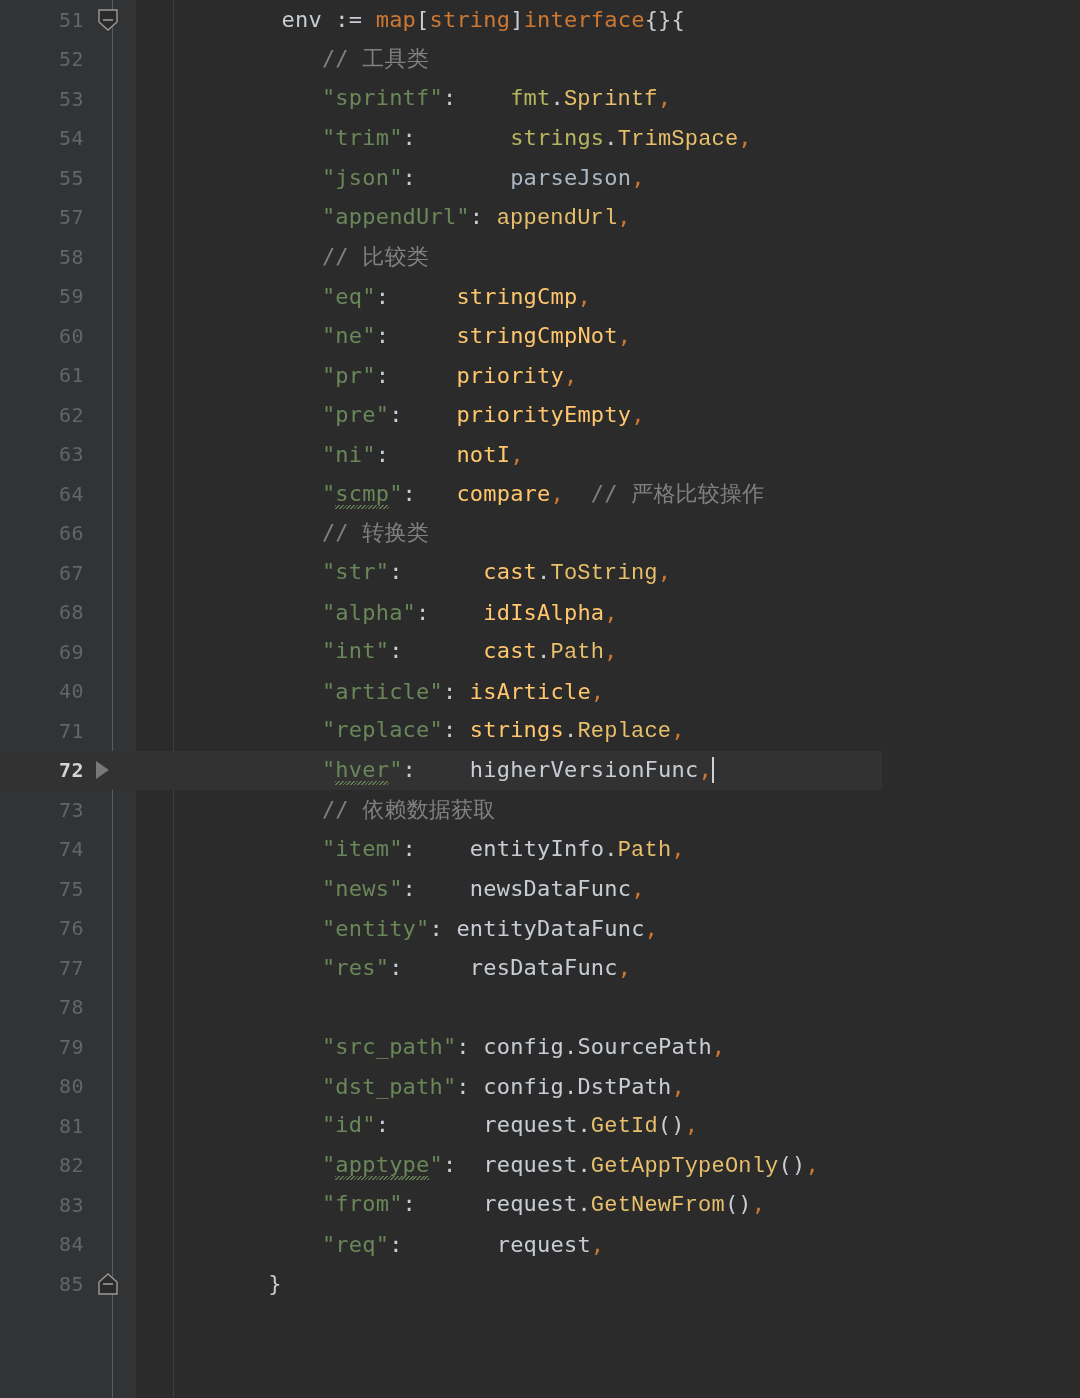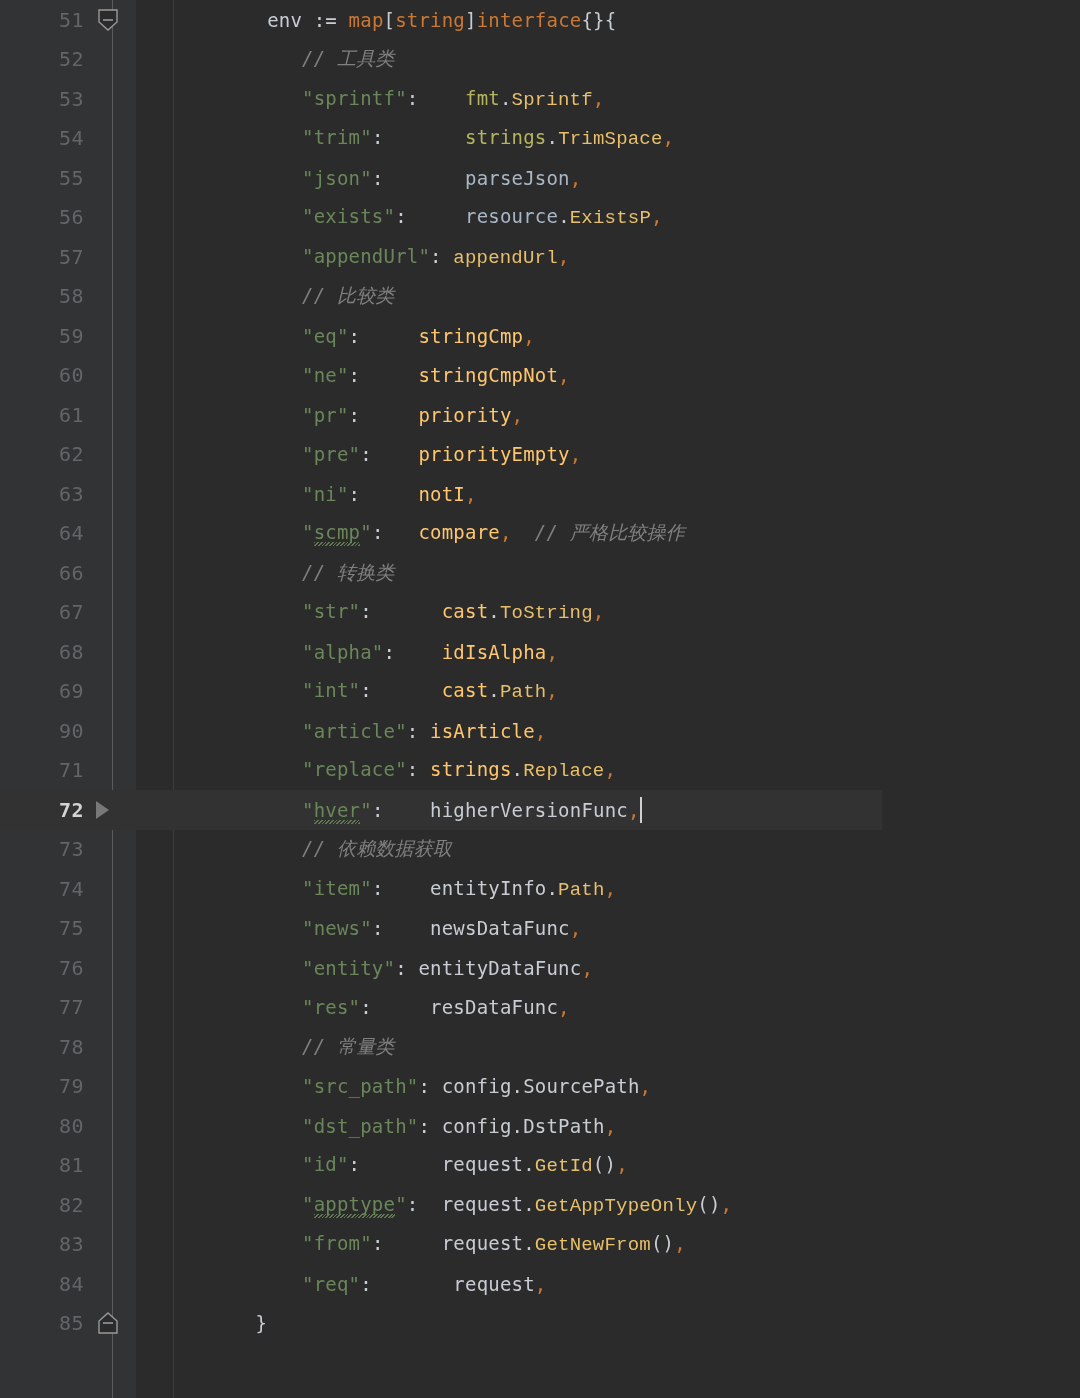--- a/index.html
+++ b/index.html
@@ -73,32 +73,32 @@
     letter-spacing: 0.5px;
     flex: 0 0 auto;
   }
   .foldcol {
     width: 90px;
     flex: 0 0 auto;
     position: relative;
     height: 39.5px;
   }
   .code {
-    font-size: 19px;
+    font-size: 22px;
     letter-spacing: 0.2px;
     color: #a9b7c6;
     flex: 1 1 auto;
     position: relative;
   }
 
   
   .t-kw       { color: #cc7832; }              
   .t-plain    { color: #a9b7c6; }              
   .t-str      { color: #6a8759; }              
-  .t-cm       { color: #808080; font-style: italic; }              
+  .t-cm       { color: #808080; }              
   .t-pkg      { color: #b5b55f; }              
   .t-pkg2     { color: #a9b7c6; }              
   .t-fn       { color: #e8bf6a; font-family: Liberation Mono, monospace; }              
   .t-fn2      { color: #ffc66d; }              
   .t-punc     { color: #cc7832; }              
   .t-white    { color: #c8cdd4; }
 
   
   .squiggle {
     position: relative;
@@ -158,42 +158,41 @@
 
   <div class="rows" id="rows">
       <div class="row"><div class="ln">51</div><div class="foldcol"><div class="fold-marker"><svg width="22" height="24" viewBox="0 0 22 24">
               <polygon points="2,2 20,2 20,14 11,22 2,14" fill="#2b2b2b" stroke="#9a9a9a" stroke-width="1.4"></polygon>
               <line x1="6" y1="12" x2="16" y2="12" stroke="#9a9a9a" stroke-width="1.6"></line>
             </svg></div></div><div class="code"><span class="t-plain">        </span><span class="t-white">env</span><span class="t-plain"> </span><span class="t-white">:=</span><span class="t-plain"> </span><span class="t-kw">map</span><span class="t-white">[</span><span class="t-kw">string</span><span class="t-white">]</span><span class="t-kw">interface</span><span class="t-white">{}{</span></div></div>
       <div class="row"><div class="ln">52</div><div class="foldcol"></div><div class="code"><span class="t-cm">           // 工具类</span></div></div>
       <div class="row"><div class="ln">53</div><div class="foldcol"></div><div class="code"><span class="t-plain">           </span><span class="t-str">"sprintf"</span><span class="t-white">:</span><span class="t-plain">    </span><span class="t-pkg">fmt</span><span class="t-white">.</span><span class="t-fn">Sprintf</span><span class="t-punc">,</span></div></div>
       <div class="row"><div class="ln">54</div><div class="foldcol"></div><div class="code"><span class="t-plain">           </span><span class="t-str">"trim"</span><span class="t-white">:</span><span class="t-plain">       </span><span class="t-pkg">strings</span><span class="t-white">.</span><span class="t-fn">TrimSpace</span><span class="t-punc">,</span></div></div>
       <div class="row"><div class="ln">55</div><div class="foldcol"></div><div class="code"><span class="t-plain">           </span><span class="t-str">"json"</span><span class="t-white">:</span><span class="t-plain">       </span><span class="t-pkg2">parseJson</span><span class="t-punc">,</span></div></div>
-      <div class="row"><div class="ln">56</div><div class="foldcol"></div><div class="code"><span class="t-plain">           </span><span class="t-str">"exists"</span><span class="t-white">:</span><span class="t-plain">     </span><span class="t-pkg2">resource</span><span class="t-white">.</span><span class="t-fn">ExistsP</span><span class="t-punc">,</span></div></div>
       <div class="row"><div class="ln">57</div><div class="foldcol"></div><div class="code"><span class="t-plain">           </span><span class="t-str">"appendUrl"</span><span class="t-white">:</span><span class="t-plain"> </span><span class="t-fn">appendUrl</span><span class="t-punc">,</span></div></div>
       <div class="row"><div class="ln">58</div><div class="foldcol"></div><div class="code"><span class="t-cm">           // 比较类</span></div></div>
       <div class="row"><div class="ln">59</div><div class="foldcol"></div><div class="code"><span class="t-plain">           </span><span class="t-str">"eq"</span><span class="t-white">:</span><span class="t-plain">     </span><span class="t-fn2">stringCmp</span><span class="t-punc">,</span></div></div>
       <div class="row"><div class="ln">60</div><div class="foldcol"></div><div class="code"><span class="t-plain">           </span><span class="t-str">"ne"</span><span class="t-white">:</span><span class="t-plain">     </span><span class="t-fn2">stringCmpNot</span><span class="t-punc">,</span></div></div>
       <div class="row"><div class="ln">61</div><div class="foldcol"></div><div class="code"><span class="t-plain">           </span><span class="t-str">"pr"</span><span class="t-white">:</span><span class="t-plain">     </span><span class="t-fn2">priority</span><span class="t-punc">,</span></div></div>
       <div class="row"><div class="ln">62</div><div class="foldcol"></div><div class="code"><span class="t-plain">           </span><span class="t-str">"pre"</span><span class="t-white">:</span><span class="t-plain">    </span><span class="t-fn2">priorityEmpty</span><span class="t-punc">,</span></div></div>
       <div class="row"><div class="ln">63</div><div class="foldcol"></div><div class="code"><span class="t-plain">           </span><span class="t-str">"ni"</span><span class="t-white">:</span><span class="t-plain">     </span><span class="t-fn2">notI</span><span class="t-punc">,</span></div></div>
       <div class="row"><div class="ln">64</div><div class="foldcol"></div><div class="code"><span class="t-plain">           </span><span class="t-str">"</span><span class="t-str squiggle">scmp</span><span class="t-str">"</span><span class="t-white">:</span><span class="t-plain">   </span><span class="t-fn2">compare</span><span class="t-punc">,</span><span class="t-cm">  // 严格比较操作</span></div></div>
       <div class="row"><div class="ln">66</div><div class="foldcol"></div><div class="code"><span class="t-cm">           // 转换类</span></div></div>
       <div class="row"><div class="ln">67</div><div class="foldcol"></div><div class="code"><span class="t-plain">           </span><span class="t-str">"str"</span><span class="t-white">:</span><span class="t-plain">      </span><span class="t-fn2">cast</span><span class="t-white">.</span><span class="t-fn">ToString</span><span class="t-punc">,</span></div></div>
       <div class="row"><div class="ln">68</div><div class="foldcol"></div><div class="code"><span class="t-plain">           </span><span class="t-str">"alpha"</span><span class="t-white">:</span><span class="t-plain">    </span><span class="t-fn2">idIsAlpha</span><span class="t-punc">,</span></div></div>
       <div class="row"><div class="ln">69</div><div class="foldcol"></div><div class="code"><span class="t-plain">           </span><span class="t-str">"int"</span><span class="t-white">:</span><span class="t-plain">      </span><span class="t-fn2">cast</span><span class="t-white">.</span><span class="t-fn">Path</span><span class="t-punc">,</span></div></div>
-      <div class="row"><div class="ln">90</div><div class="foldcol"></div><div class="code"><span class="t-plain">           </span><span class="t-str">"article"</span><span class="t-white">:</span><span class="t-plain"> </span><span class="t-fn2">isArticle</span><span class="t-punc">,</span></div></div>
+      <div class="row"><div class="ln">40</div><div class="foldcol"></div><div class="code"><span class="t-plain">           </span><span class="t-str">"article"</span><span class="t-white">:</span><span class="t-plain"> </span><span class="t-fn2">isArticle</span><span class="t-punc">,</span></div></div>
       <div class="row"><div class="ln">71</div><div class="foldcol"></div><div class="code"><span class="t-plain">           </span><span class="t-str">"replace"</span><span class="t-white">:</span><span class="t-plain"> </span><span class="t-fn2">strings</span><span class="t-white">.</span><span class="t-fn">Replace</span><span class="t-punc">,</span></div></div>
       <div class="row current"><div class="ln">72</div><div class="foldcol"><div class="run-triangle"></div></div><div class="code"><span class="t-plain">           </span><span class="t-str">"</span><span class="t-str squiggle">hver</span><span class="t-str">"</span><span class="t-white">:</span><span class="t-plain">    </span><span class="t-white">higherVersionFunc</span><span class="t-punc">,</span><span class="caret"></span></div></div>
       <div class="row"><div class="ln">73</div><div class="foldcol"></div><div class="code"><span class="t-cm">           // 依赖数据获取</span></div></div>
       <div class="row"><div class="ln">74</div><div class="foldcol"></div><div class="code"><span class="t-plain">           </span><span class="t-str">"item"</span><span class="t-white">:</span><span class="t-plain">    </span><span class="t-white">entityInfo</span><span class="t-white">.</span><span class="t-fn">Path</span><span class="t-punc">,</span></div></div>
       <div class="row"><div class="ln">75</div><div class="foldcol"></div><div class="code"><span class="t-plain">           </span><span class="t-str">"news"</span><span class="t-white">:</span><span class="t-plain">    </span><span class="t-white">newsDataFunc</span><span class="t-punc">,</span></div></div>
       <div class="row"><div class="ln">76</div><div class="foldcol"></div><div class="code"><span class="t-plain">           </span><span class="t-str">"entity"</span><span class="t-white">:</span><span class="t-plain"> </span><span class="t-white">entityDataFunc</span><span class="t-punc">,</span></div></div>
       <div class="row"><div class="ln">77</div><div class="foldcol"></div><div class="code"><span class="t-plain">           </span><span class="t-str">"res"</span><span class="t-white">:</span><span class="t-plain">     </span><span class="t-white">resDataFunc</span><span class="t-punc">,</span></div></div>
-      <div class="row"><div class="ln">78</div><div class="foldcol"></div><div class="code"><span class="t-cm">           // 常量类</span></div></div>
+      <div class="row"><div class="ln">78</div><div class="foldcol"></div></div>
       <div class="row"><div class="ln">79</div><div class="foldcol"></div><div class="code"><span class="t-plain">           </span><span class="t-str">"src_path"</span><span class="t-white">:</span><span class="t-plain"> </span><span class="t-white">config</span><span class="t-white">.</span><span class="t-white">SourcePath</span><span class="t-punc">,</span></div></div>
       <div class="row"><div class="ln">80</div><div class="foldcol"></div><div class="code"><span class="t-plain">           </span><span class="t-str">"dst_path"</span><span class="t-white">:</span><span class="t-plain"> </span><span class="t-white">config</span><span class="t-white">.</span><span class="t-white">DstPath</span><span class="t-punc">,</span></div></div>
       <div class="row"><div class="ln">81</div><div class="foldcol"></div><div class="code"><span class="t-plain">           </span><span class="t-str">"id"</span><span class="t-white">:</span><span class="t-plain">       </span><span class="t-white">request</span><span class="t-white">.</span><span class="t-fn">GetId</span><span class="t-white">()</span><span class="t-punc">,</span></div></div>
       <div class="row"><div class="ln">82</div><div class="foldcol"></div><div class="code"><span class="t-plain">           </span><span class="t-str">"</span><span class="t-str squiggle">apptype</span><span class="t-str">"</span><span class="t-white">:</span><span class="t-plain">  </span><span class="t-white">request</span><span class="t-white">.</span><span class="t-fn">GetAppTypeOnly</span><span class="t-white">()</span><span class="t-punc">,</span></div></div>
       <div class="row"><div class="ln">83</div><div class="foldcol"></div><div class="code"><span class="t-plain">           </span><span class="t-str">"from"</span><span class="t-white">:</span><span class="t-plain">     </span><span class="t-white">request</span><span class="t-white">.</span><span class="t-fn">GetNewFrom</span><span class="t-white">()</span><span class="t-punc">,</span></div></div>
       <div class="row"><div class="ln">84</div><div class="foldcol"></div><div class="code"><span class="t-plain">           </span><span class="t-str">"req"</span><span class="t-white">:</span><span class="t-plain">       </span><span class="t-white">request</span><span class="t-punc">,</span></div></div>
       <div class="row"><div class="ln">85</div><div class="foldcol"><div class="fold-marker"><svg width="22" height="24" viewBox="0 0 22 24">
               <polygon points="11,2 20,10 20,22 2,22 2,10" fill="#2b2b2b" stroke="#9a9a9a" stroke-width="1.4"></polygon>
               <line x1="6" y1="12" x2="16" y2="12" stroke="#9a9a9a" stroke-width="1.6"></line>
             </svg></div></div><div class="code"><span class="t-plain">       </span><span class="t-white">}</span></div></div>

